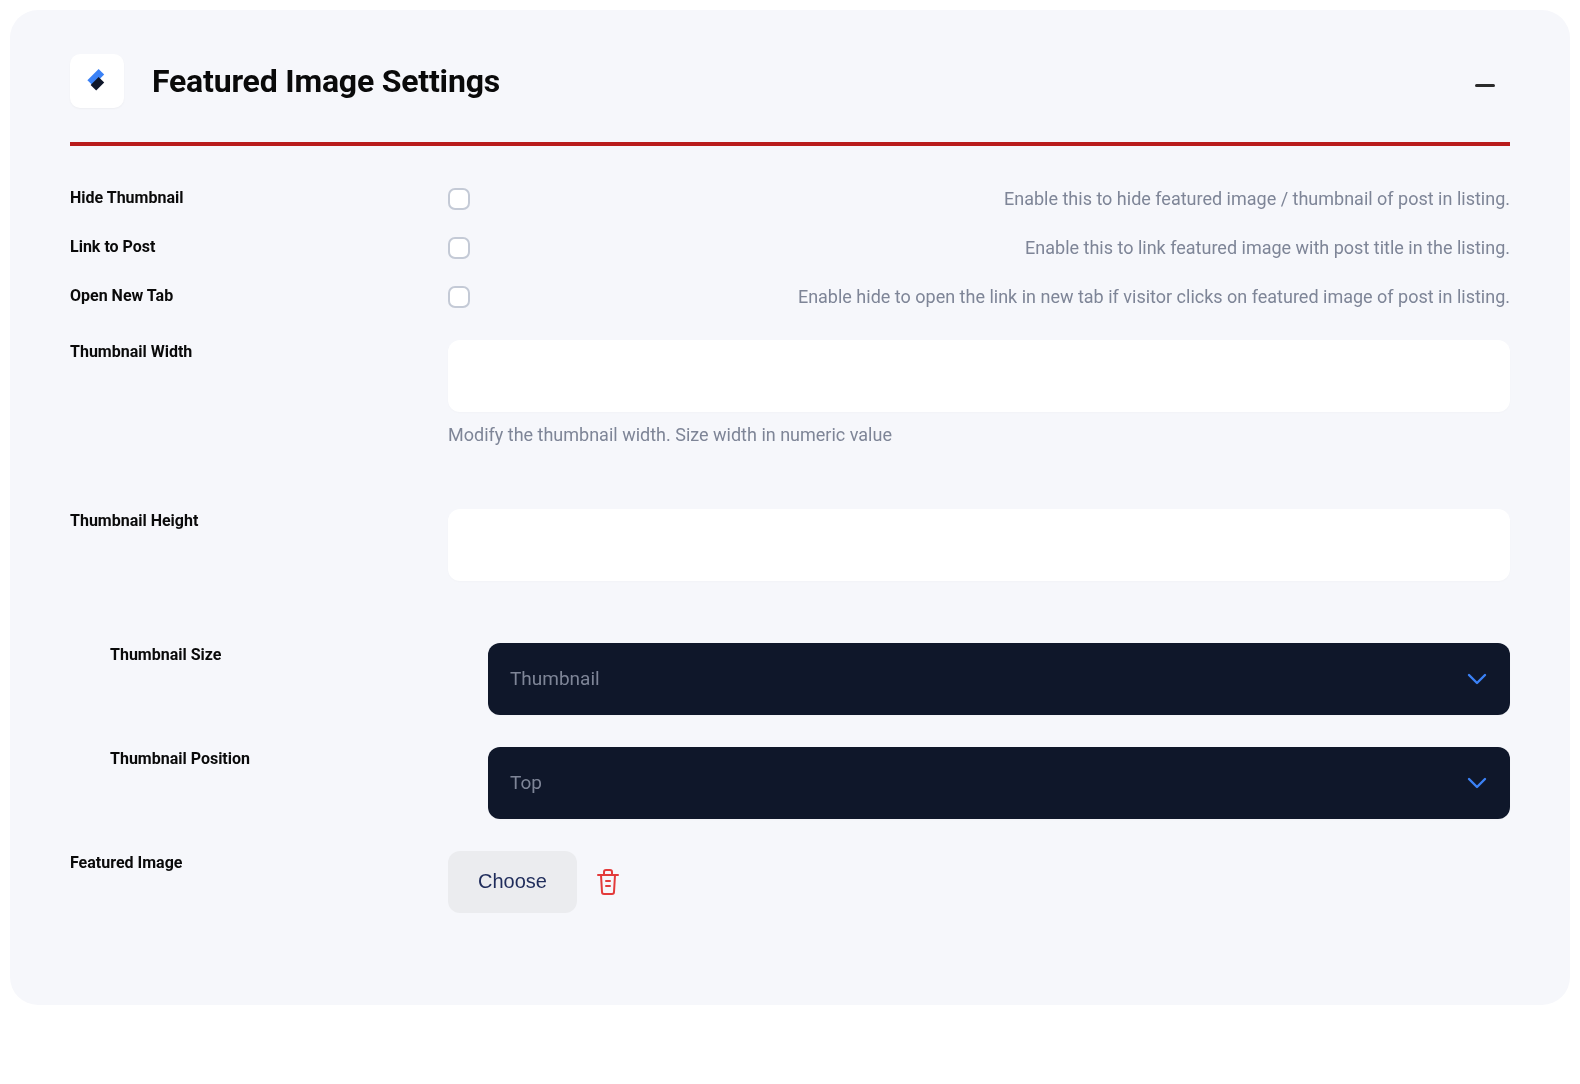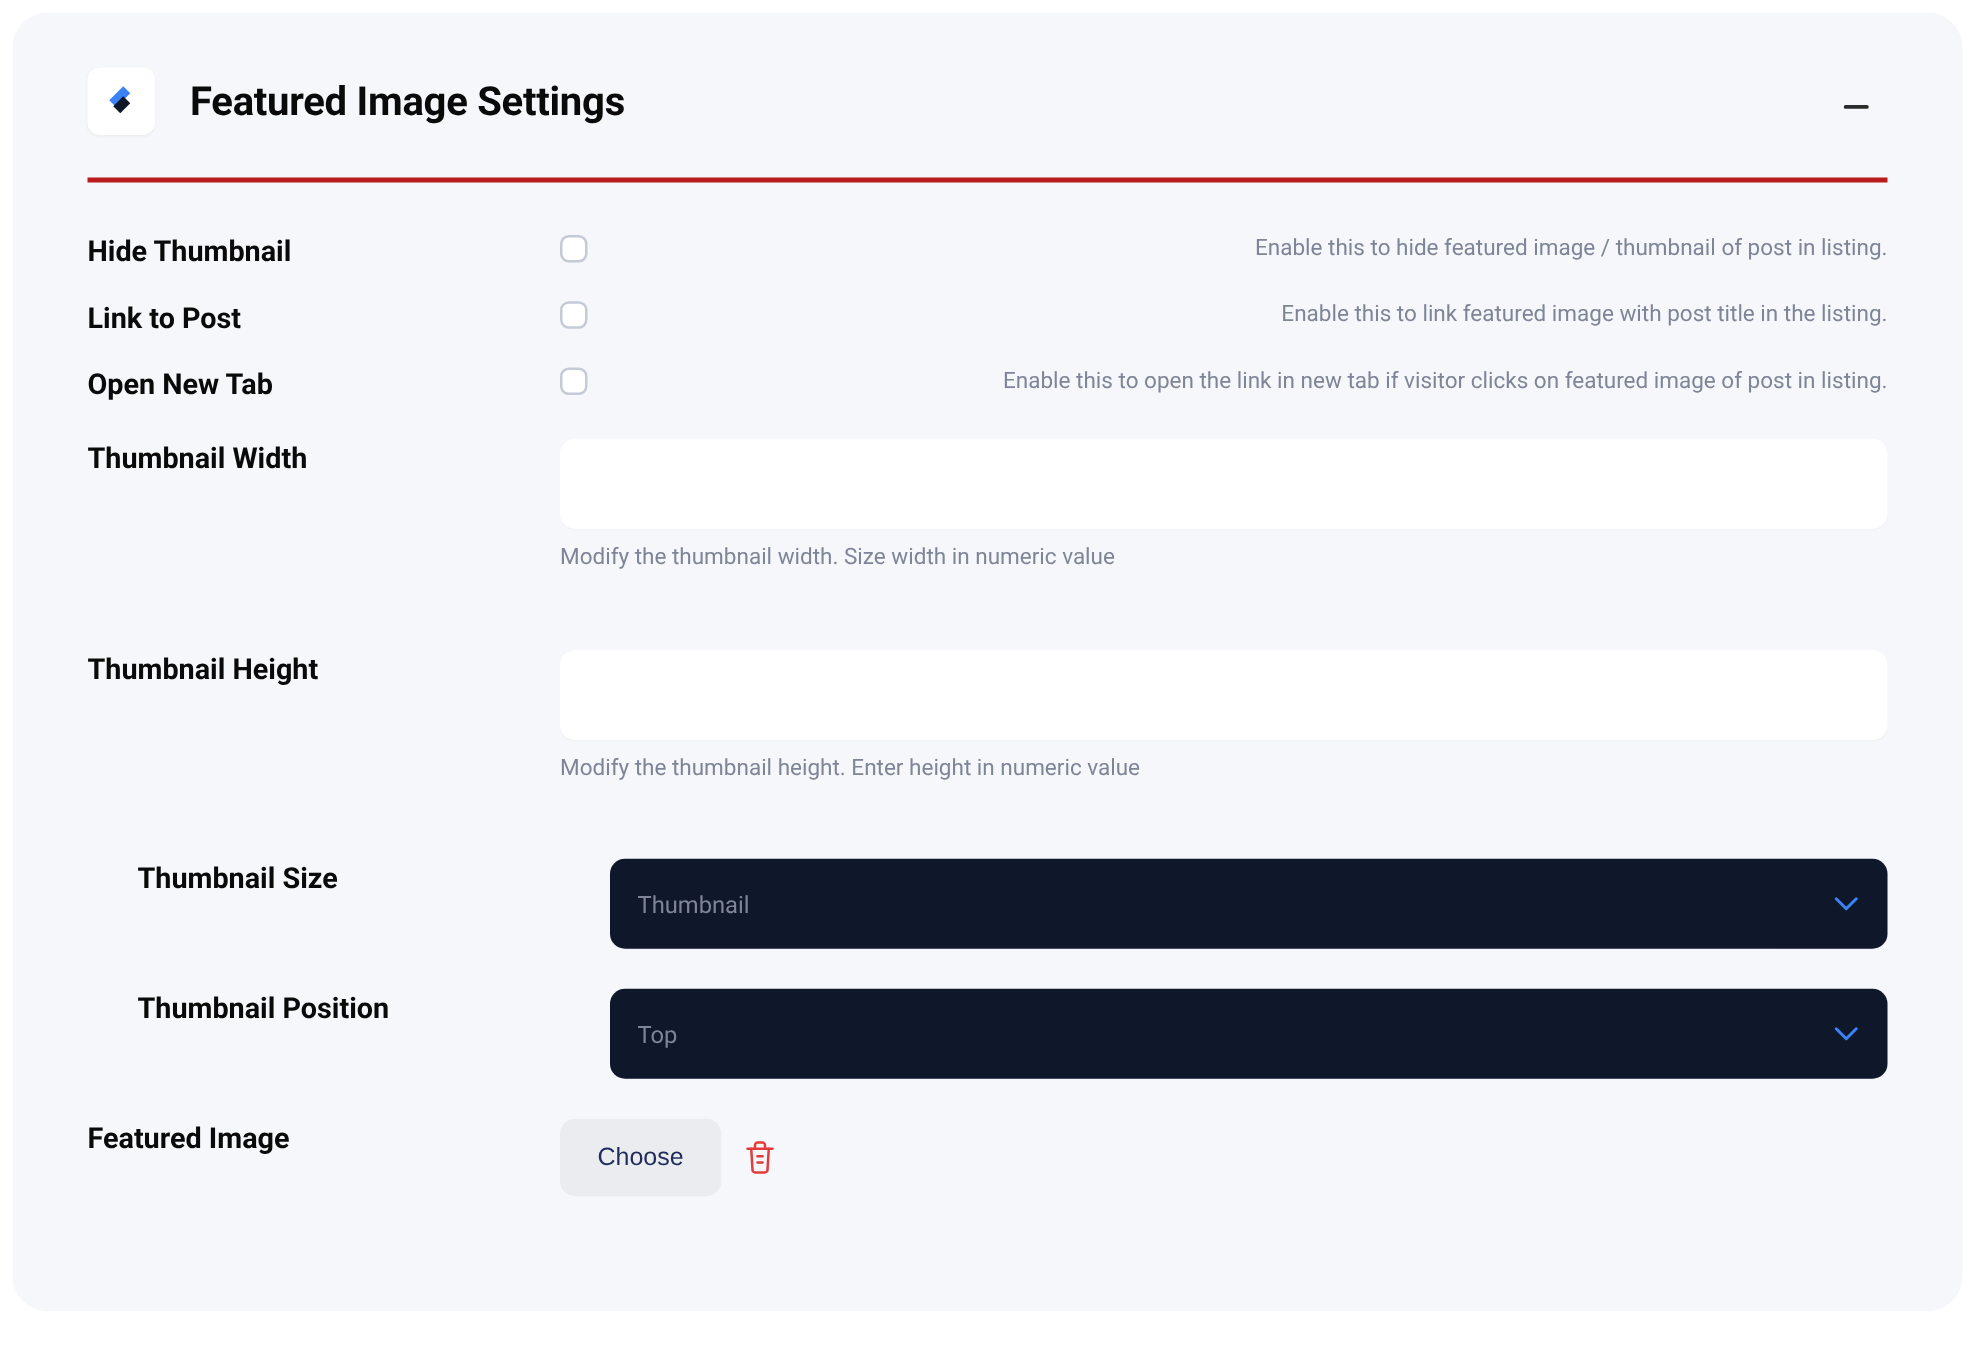--- a/index.html
+++ b/index.html
@@ -66,21 +66,21 @@
       display: flex;
       align-items: flex-start;
       padding: 12px 0;
     }
     .label-col {
       width: 378px;
       flex-shrink: 0;
       padding-top: 2px;
     }
     .label-col .label {
-      font-size: 23px;
+      font-size: 16px;
       font-weight: 700;
       color: #0a0a0a;
     }
     .control-col {
       flex: 1;
     }
     .checkbox-line {
       display: flex;
       align-items: center;
       gap: 26px;
@@ -228,42 +228,41 @@
       </div>
     </div>
 
     <div class="row">
       <div class="label-col">
         <span class="label">Open New Tab</span>
       </div>
       <div class="control-col">
         <div class="checkbox-line">
           <div class="checkbox"></div>
-          <span class="help">Enable this to open the link in new tab if visitor clicks on featured image of post in listing.</span>
+          <span class="help">Enable hide to open the link in new tab if visitor clicks on featured image of post in listing.</span>
         </div>
       </div>
     </div>
 
     <div class="row row-tall">
       <div class="label-col">
         <span class="label">Thumbnail Width</span>
       </div>
       <div class="control-col input-group">
         <input type="text" class="text-input" value="" style="">
         <div class="help-below">Modify the thumbnail width. Size width in numeric value</div>
       </div>
     </div>
 
     <div class="row">
       <div class="label-col">
         <span class="label">Thumbnail Height</span>
       </div>
       <div class="control-col input-group">
         <input type="text" class="text-input" value="" style="">
-        <div class="help-below">Modify the thumbnail height. Enter height in numeric value</div>
       </div>
     </div>
 
     <div class="row row-select">
       <div class="label-col">
         <span class="label">Thumbnail Size</span>
       </div>
       <div class="control-col">
         <div class="select-wrap">
           <div class="select-box">

